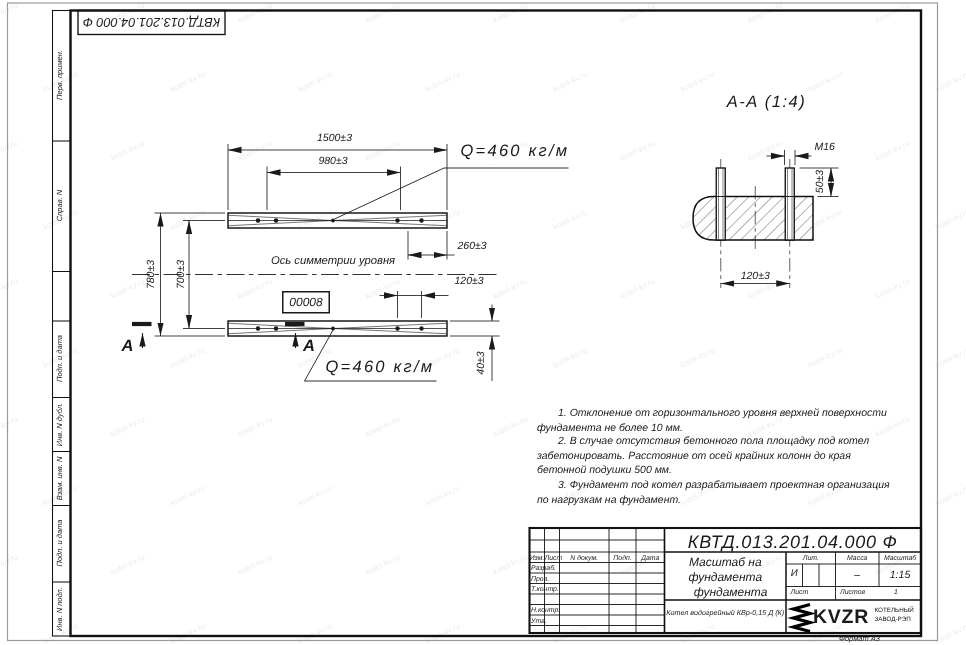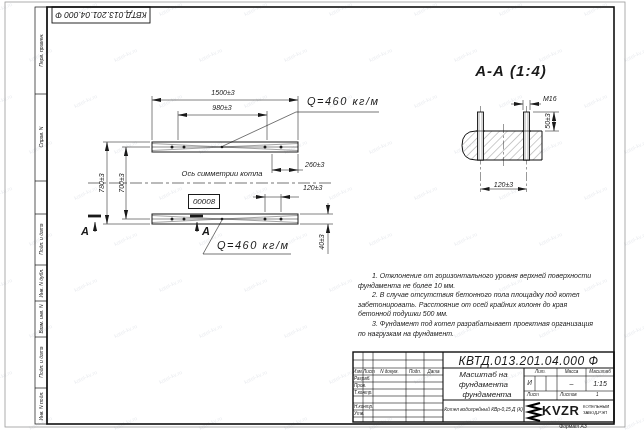--- a/index.html
+++ b/index.html
@@ -313,31 +313,31 @@
   <div class="t stamp rot" style="left:41px;top:239px;">Подп. и дата</div>
   <div class="t stamp rot" style="left:41px;top:283px;">Инв. N дубл.</div>
   <div class="t stamp rot" style="left:41px;top:319px;">Взам. инв. N</div>
   <div class="t stamp rot" style="left:41px;top:362px;">Подп. и дата</div>
   <div class="t stamp rot" style="left:41px;top:406px;">Инв. N подл.</div>
 
   <div class="t dim c" style="left:195px;top:89px;width:56px;">1500±3</div>
   <div class="t dim c" style="left:196px;top:104px;width:52px;">980±3</div>
   <div class="t q" style="left:307px;top:96px;">Q=460 кг/м</div>
   <div class="t dim" style="left:305px;top:161px;">260±3</div>
-  <div class="t dim c" style="left:172px;top:170px;width:100px;font-size:7.5px;">Ось симметрии котла</div>
+  <div class="t dim c" style="left:172px;top:170px;width:100px;font-size:7.5px;">Ось симметрии уровня</div>
   <div class="t dim" style="left:303px;top:184px;">120±3</div>
   <div class="t lvl" style="left:188px;top:194px;width:30px;height:13px;font-style:italic;">00008</div>
   <div class="t dim rot" style="left:101px;top:183px;">780±3</div>
   <div class="t dim rot" style="left:121px;top:183px;">700±3</div>
   <div class="t dim rot" style="left:321px;top:242px;">40±3</div>
   <div class="t" style="left:81px;top:226px;font-size:11px;font-weight:bold;">A</div>
   <div class="t" style="left:202px;top:226px;font-size:11px;font-weight:bold;">A</div>
   <div class="t q" style="left:217px;top:240px;">Q=460 кг/м</div>
 
-  <div class="t c" style="left:456px;top:63px;width:110px;font-size:15px;letter-spacing:1px;font-weight:bold;">А-А (1:4)</div>
+  <div class="t c" style="left:456px;top:63px;width:110px;font-size:11px;letter-spacing:1px;">А-А (1:4)</div>
   <div class="t dim" style="left:543px;top:95px;">М16</div>
   <div class="t dim rot" style="left:547px;top:121px;">50±3</div>
   <div class="t dim c" style="left:485px;top:181px;width:37px;">120±3</div>
 
   <div class="t" style="left:358px;top:271px;width:240px;white-space:normal;">
     <p class="note">1. Отклонение от горизонтального уровня верхней поверхности фундамента не более 10 мм.</p>
     <p class="note">2. В случае отсутствия бетонного пола площадку под котел забетонировать. Расстояние от осей крайних колонн до края бетонной подушки 500 мм.</p>
     <p class="note">3. Фундамент под котел разрабатывает проектная организация по нагрузкам на фундамент.</p>
   </div>
 

